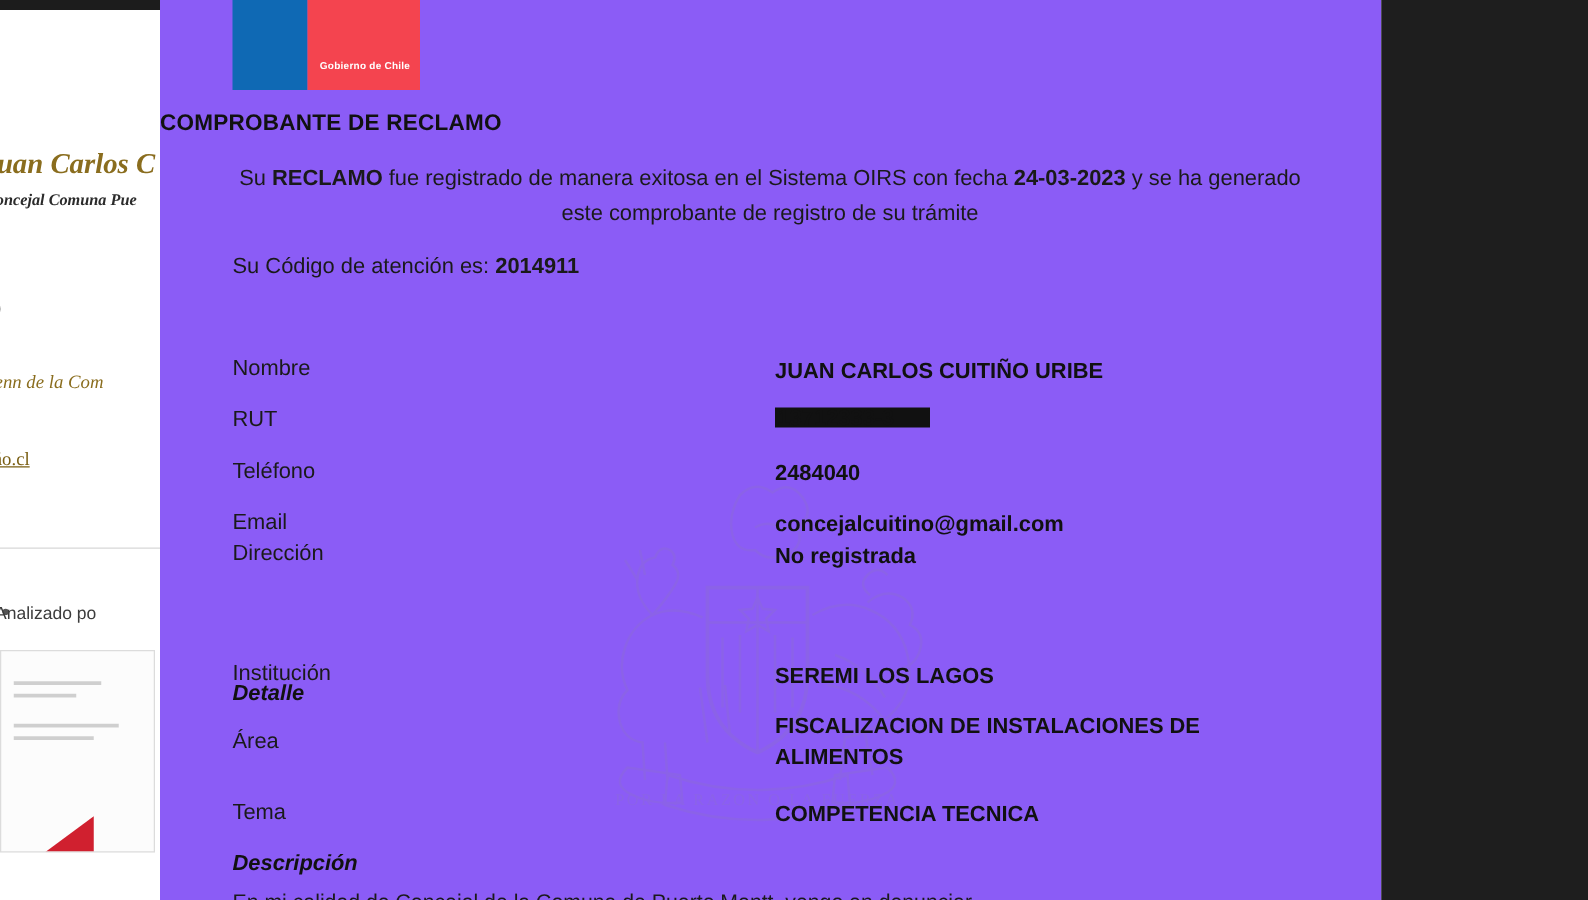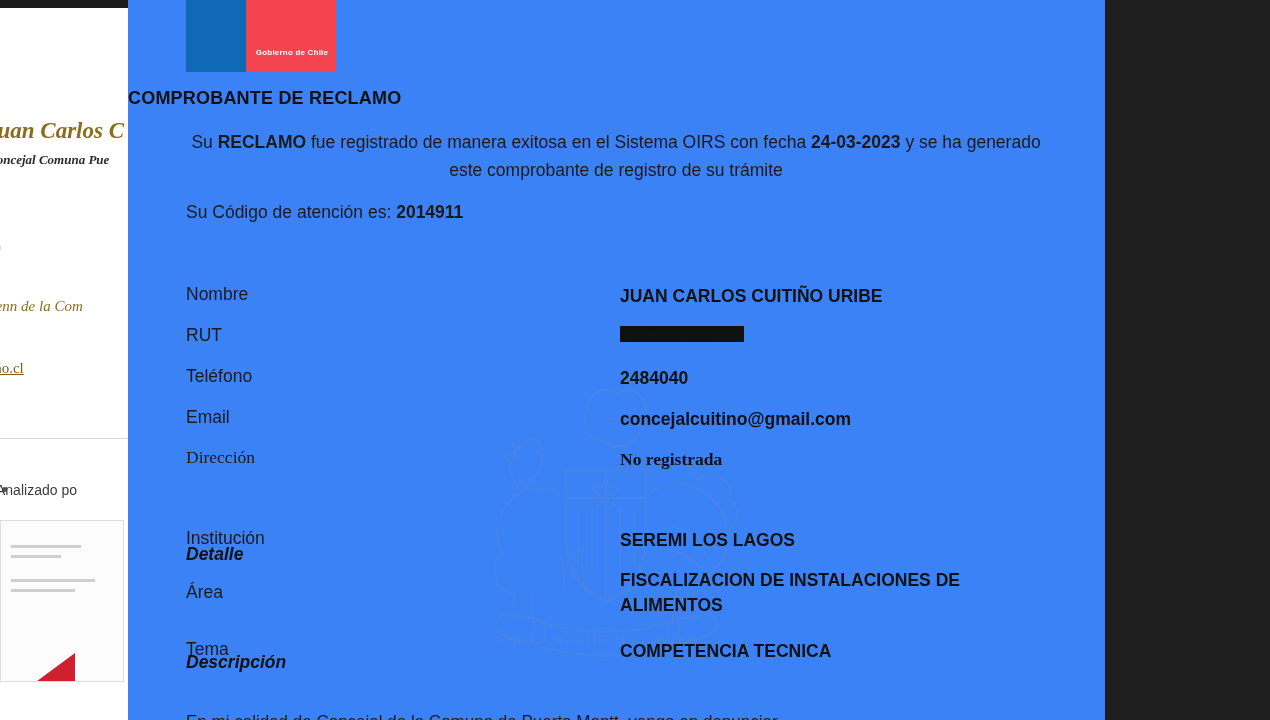--- a/index.html
+++ b/index.html
@@ -154,21 +154,21 @@
     background: #1e1e1e;
   }
 
   
   .sheet {
     position: absolute;
     left: 128px;
     top: 0;
     width: 977px;
     height: 720px;
-    background: #3b82f6;
+    background: #8b5cf6;
     overflow: hidden;
   }
 
   
   .logo {
     position: absolute;
     left: 58px;
     top: -4px;
     width: 150px;
     height: 76px;
@@ -248,21 +248,21 @@
   .section-head {
     position: absolute;
     left: 58px;
     font-size: 17.5px;
     font-weight: bold;
     font-style: italic;
     color: #111;
   }
   .sec-solicitante { top: 243px; }
   .sec-detalle     { top: 502px; margin-top: 42px; }
-  .sec-descripcion { top: 652px; }
+  .sec-descripcion { top: 680px; }
 
   .field-label {
     position: absolute;
     left: 58px;
     font-size: 17.5px;
     color: #1a1a1a;
   }
   .field-value {
     position: absolute;
     left: 492px;
@@ -270,21 +270,21 @@
     font-size: 17.5px;
     font-weight: bold;
     color: #111;
     line-height: 25px;
   }
 
   .r-nombre    { top: 284px; }
   .r-rut       { top: 325px; }
   .r-telefono  { top: 366px; }
   .r-email     { top: 407px; }
-  .r-direccion { top: 447px; font-family: Liberation Serif, serif; }
+  .r-direccion { top: 432px; }
   .r-inst      { top: 528px; }
   .r-area      { top: 568px; }
   .r-tema      { top: 639px; }
 
   .redacted {
     position: absolute;
     left: 492px;
     top: 326px;
     width: 124px;
     height: 16px;

